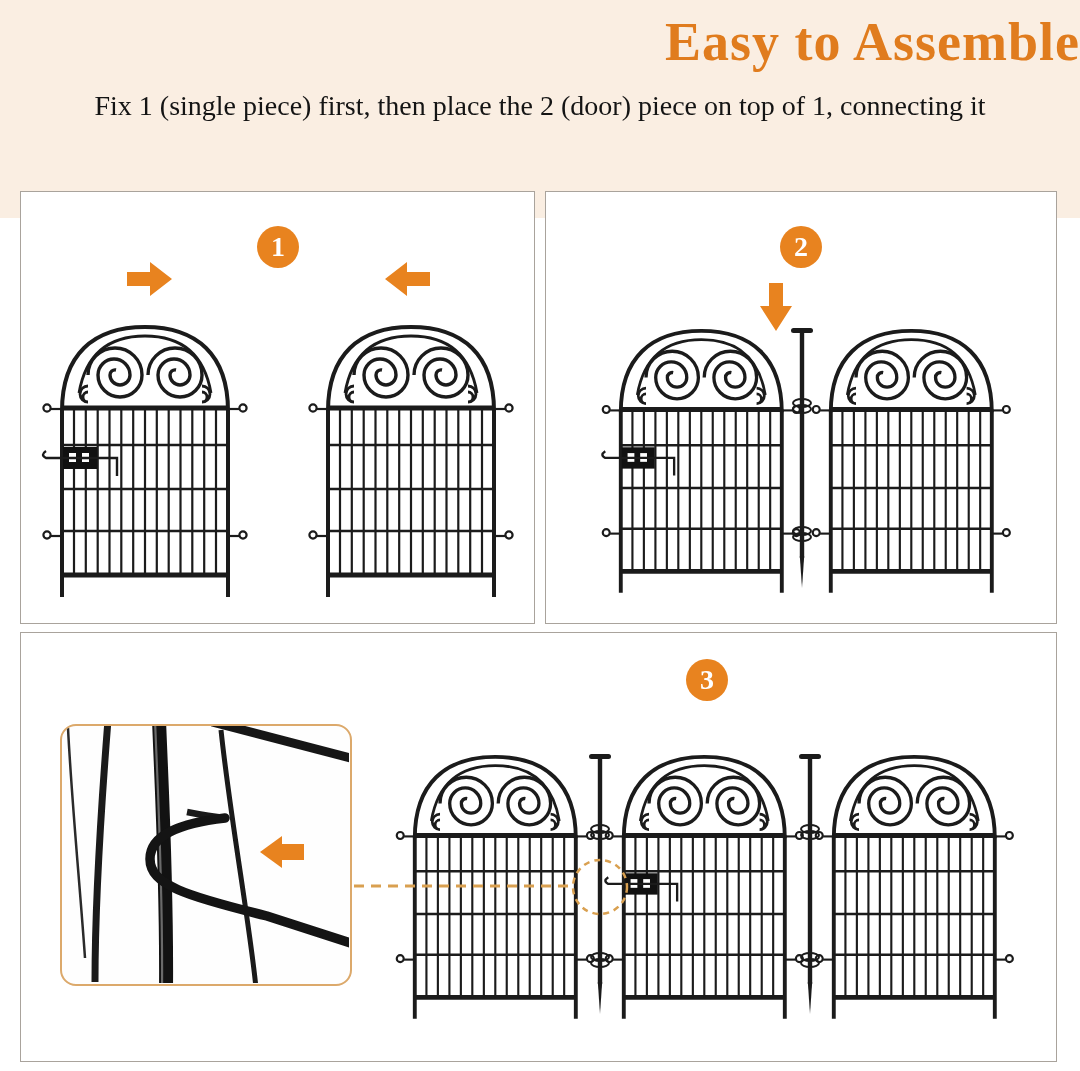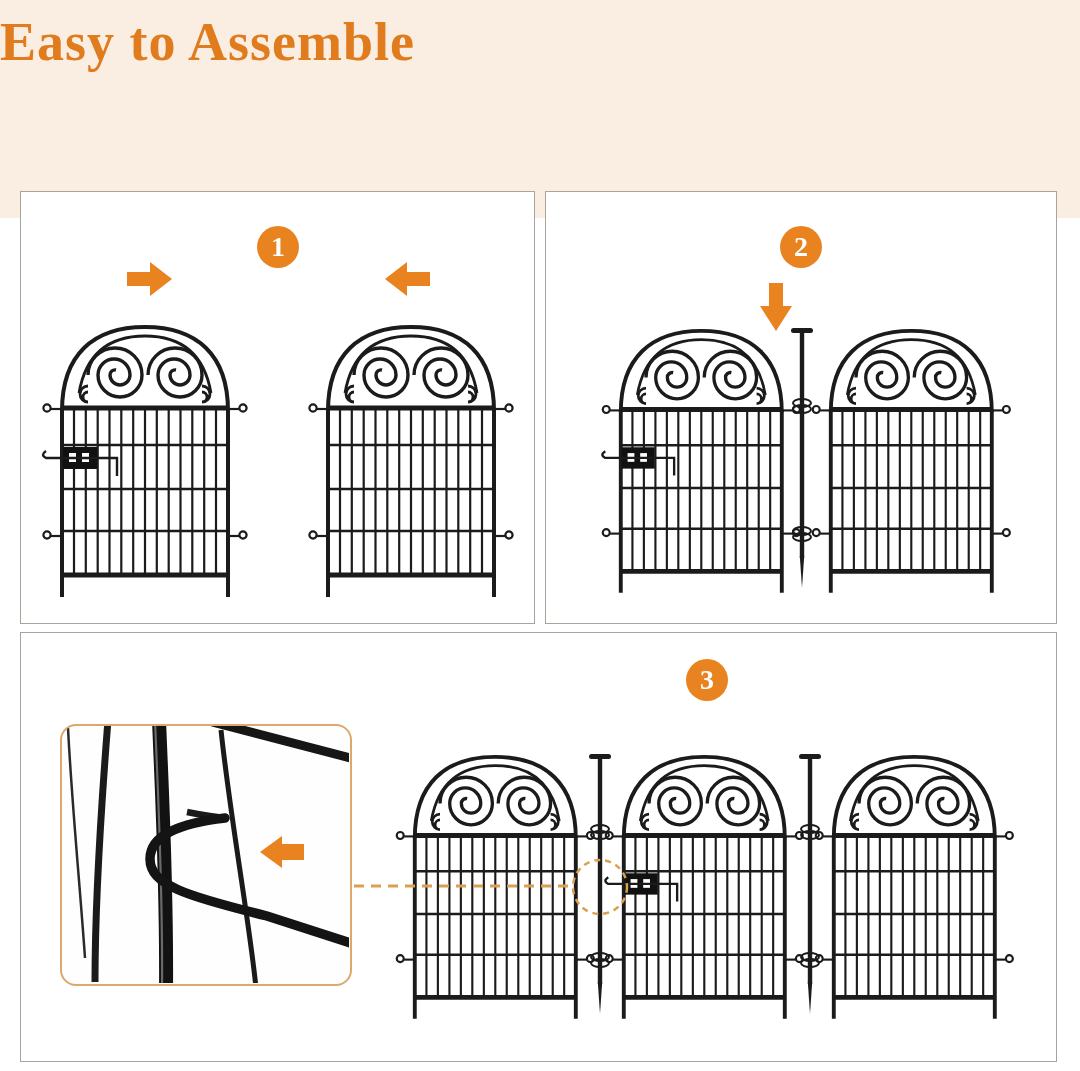--- a/index.html
+++ b/index.html
@@ -6,21 +6,21 @@
   .canvas{
     position:relative;width:1080px;height:1071px;overflow:hidden;
     background:#ffffff;font-family:"Liberation Serif", serif;
   }
   .header-band{
     position:absolute;left:0;top:0;width:1080px;height:218px;
     background:#FAEEE2;
   }
   .page-title{
     position:absolute;left:0;top:10px;width:1080px;height:64px;
-    text-align:left;font-size:54px;line-height:64px;font-weight:bold;
+    text-align:right;font-size:54px;line-height:64px;font-weight:bold;
     color:#E07C1E;letter-spacing:1px;margin:0;
   }
   .subtitle{
     position:absolute;left:0;top:85px;width:1080px;text-align:center;
     font-size:28px;line-height:41px;color:#141414;margin:0;
   }
   .panel{
     position:absolute;background:#ffffff;border:1.5px solid #A9A39C;
     box-sizing:border-box;
   }
@@ -45,21 +45,21 @@
 </style>
 </head>
 <body>
 
 <div class="canvas">
 
   <div class="header-band"></div>
 
   <h1 class="page-title">Easy to Assemble</h1>
   <p class="subtitle">
-    <br>
+    <span>Fix 1 (single piece) first, then place the 2 (door) piece on top of 1, connecting it</span><br>
   </p>
 
   <div class="panel panel-1"></div>
   <div class="panel panel-2"></div>
   <div class="panel panel-3"></div>
 
   <svg class="overlay-svg" width="1080" height="1071" viewBox="0 0 1080 1071">
     <defs>
       <g id="fence-base" fill="none" stroke="#1b1b1b">
         <path d="M7,88 C7,32 38,4 90,4 C142,4 173,32 173,88" stroke-width="4"></path>

